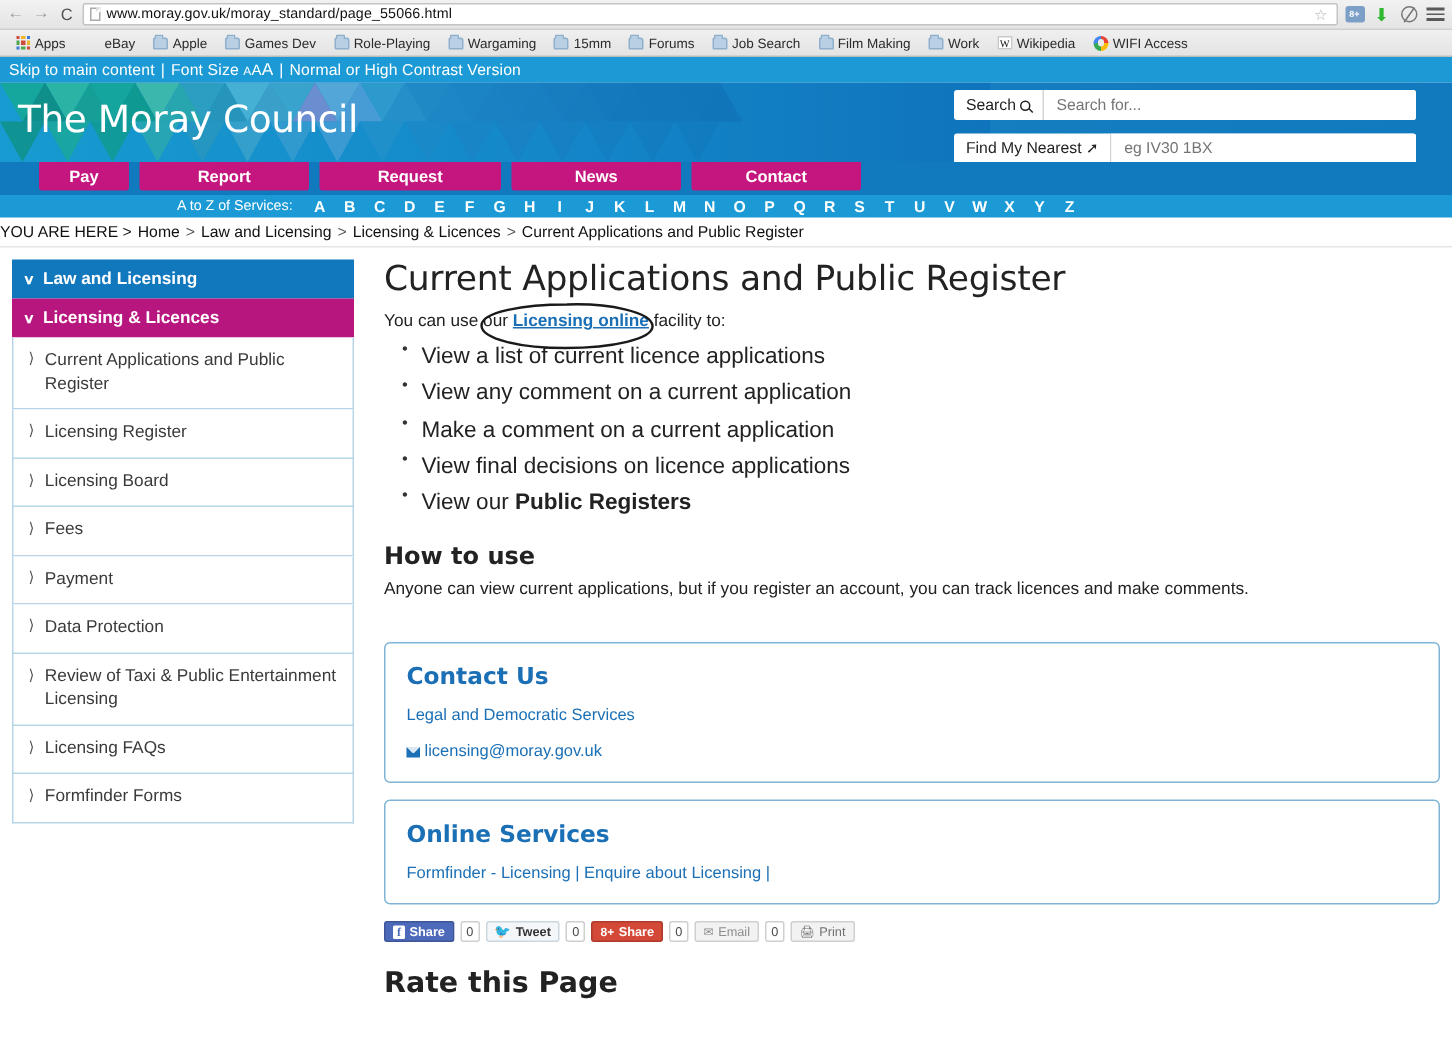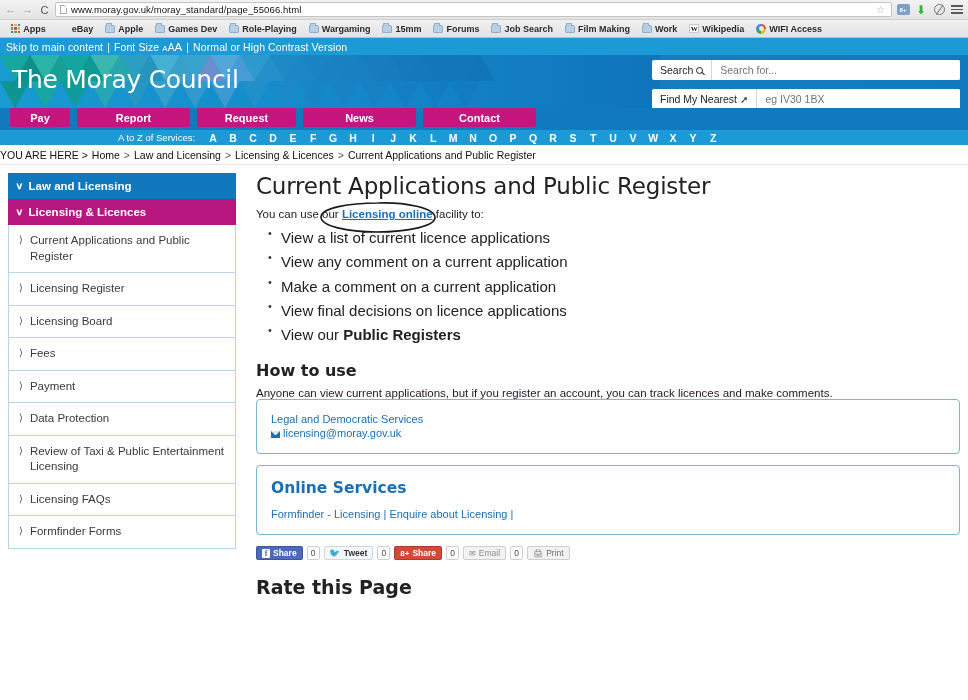--- a/index.html
+++ b/index.html
@@ -55,21 +55,21 @@
   }
   .hamburger { display:flex; flex-direction:column; gap:2px; }
   .hamburger i { display:block; width:12px; height:1.8px; background:#5a5a5a; }
 
   .bookmarks-row {
     height: 18px; display: flex; align-items: center;
     background: linear-gradient(#f0f0f0, #e3e3e3);
     border-bottom: 1px solid #bdbdbd; padding: 0 6px; gap: 2px;
     font-size: 9px; color: #2b2b2b;
   }
-  .bm { display: flex; align-items: center; gap: 3px; padding: 1px 5px; white-space: nowrap; font-weight: bold; }
+  .bm { display: flex; align-items: center; gap: 3px; padding: 1px 5px; white-space: nowrap; }
   .apps-grid {
     display: grid; grid-template-columns: repeat(3, 2.4px);
     grid-template-rows: repeat(3, 2.4px); gap: 1px;
   }
   .apps-grid i { display: block; width: 2.4px; height: 2.4px; background: #cf4b3a; }
   .apps-grid i:nth-child(2){ background:#f0b429; }
   .apps-grid i:nth-child(3){ background:#3b78d8; }
   .apps-grid i:nth-child(4){ background:#4fa84f; }
   .apps-grid i:nth-child(5){ background:#cf4b3a; }
   .apps-grid i:nth-child(6){ background:#f0b429; }
@@ -115,21 +115,21 @@
     height: 53px; position: relative; overflow: hidden;
     background: linear-gradient(100deg,#1782c4 0%, #1782c4 40%, #1179bd 100%);
   }
   .pattern { position: absolute; inset: 0; overflow: hidden; }
   .pattern svg { display: block; }
   .site-title {
     position: absolute; left: 12px; top: 10px; z-index: 3;
     color: #fff; font-size: 25px; font-weight: normal;
     letter-spacing: -0.3px; font-family: "DejaVu Sans", sans-serif;
   }
-  .search-block { position: absolute; right: 8px; top: 5px; z-index: 4; width: 308px; }
+  .search-block { position: absolute; right: 24px; top: 5px; z-index: 4; width: 308px; }
   .search-row {
     display: flex; height: 20px; background: #fff; border-radius: 2px;
     overflow: hidden; margin-bottom: 9px;
   }
   .search-btn {
     display:flex; align-items:center; gap:3px; padding:0 8px;
     font-size:10.5px; color:#222; border-right:1px solid #d5d5d5;
     white-space:nowrap;
   }
   .mag {
@@ -140,21 +140,21 @@
     content:"";position:absolute;right:-3px;bottom:-2px;width:4px;height:1.3px;
     background:#222;transform:rotate(45deg);
   }
   .search-input {
     flex:1; border:none; outline:none; font-size:10.5px; color:#9a9a9a;
     padding-left:8px; font-family:"Liberation Sans", sans-serif; background:#fff;
   }
   .pin-ico { font-size:10px; color:#222; }
 
   
-  .nav-band { height: 22px; position: relative; background:#1179bd; }
+  .nav-band { height: 22px; position: relative; background:#1179bd;padding-left:16px; }
   .nav-strip { display:flex; gap:7px; padding-left:10px; }
   .nav-btn-item {
     background:#c4167e; color:#fff; font-size:11px; font-weight:bold;
     height:19px; display:flex; align-items:center; justify-content:center;
     border-radius: 0 0 2px 2px;
   }
 
   
   .az-band {
     height: 15px; background:#1b9ad6; color:#fff; display:flex;
@@ -205,31 +205,31 @@
     font-size:15px; color:#222; line-height:1.62; position:relative; padding-left:13px;
   }
   .bullets li::before {
     content:"\2022"; position:absolute; left:0; top:-1px; font-size:11px; color:#333;
   }
   .bullets b { font-weight:bold; }
   .h2 {
     font-size:16px; font-weight:bold; color:#222; margin-bottom:7px;
     font-family:"DejaVu Sans", sans-serif;
   }
-  .howto-text { font-size:11.5px; color:#222; margin-bottom:0; }
+  .howto-text { font-size:11.5px; color:#222; margin-bottom:29px; }
 
   .panel {
     border:1px solid #7fb4d4; border-radius:4px; padding:13px 14px 14px;
     margin-bottom:11px; background:#fff;
   }
   .panel-title {
     font-size:15.5px; font-weight:bold; color:#1a6fb5; margin-bottom:11px;
     font-family:"DejaVu Sans", sans-serif;
   }
-  .panel-line { font-size:11px; color:#1a6fb5; margin-bottom:2px; }
+  .panel-line { font-size:11px; color:#1a6fb5; margin-bottom:12px; }
   .panel-line:last-child { margin-bottom:0; }
   .panel-line a { color:#1a6fb5; text-decoration:none; }
   .mail-ico {
     display:inline-block; width:9px; height:7px; background:#1a6fb5;
     position:relative; margin-right:3px; vertical-align:-1px;
   }
   .mail-ico::after {
     content:""; position:absolute; inset:0;
     border-top:4px solid #fff; border-left:4.5px solid transparent;
     border-right:4.5px solid transparent; opacity:.85;
@@ -460,21 +460,21 @@
         </div>
         <input class="search-input" type="text" placeholder="eg IV30 1BX" style="">
       </div>
     </div>
   </div>
 
   <div class="nav-band">
     <div class="nav-strip">
       <div class="nav-btn-item" style="width:60px;">Pay</div>
       <div class="nav-btn-item" style="width:113px;">Report</div>
-      <div class="nav-btn-item" style="width:99px;text-align:center;">Request</div>
+      <div class="nav-btn-item" style="width:121px;text-align:center;">Request</div>
       <div class="nav-btn-item" style="width:113px;">News</div>
       <div class="nav-btn-item" style="width:113px;">Contact</div>
     </div>
   </div>
 
   <div class="az-band">
     <span class="az-label">A to Z of Services:</span>
     <span class="az-letter">A</span>
     <span class="az-letter">B</span>
     <span class="az-letter">C</span>
@@ -576,20 +576,21 @@
         <li><span>View any comment on a current application</span></li>
         <li><span>Make a comment on a current application</span></li>
         <li><span>View final decisions on licence applications</span></li>
         <li><span>View our </span><b>Public Registers</b></li>
       </ul>
 
       <h2 class="h2">How to use</h2>
       <p class="howto-text">Anyone can view current applications, but if you register an account, you can track licences and make comments.</p>
 
       <div class="panel">
+        <div class="panel-title">Contact Us</div>
         <div class="panel-line">Legal and Democratic Services</div>
         <div class="panel-line">
           <span class="mail-ico"></span><a href="#">licensing@moray.gov.uk</a>
         </div>
       </div>
 
       <div class="panel">
         <div class="panel-title">Online Services</div>
         <div class="panel-line">Formfinder - Licensing | Enquire about Licensing |</div>
       </div>

